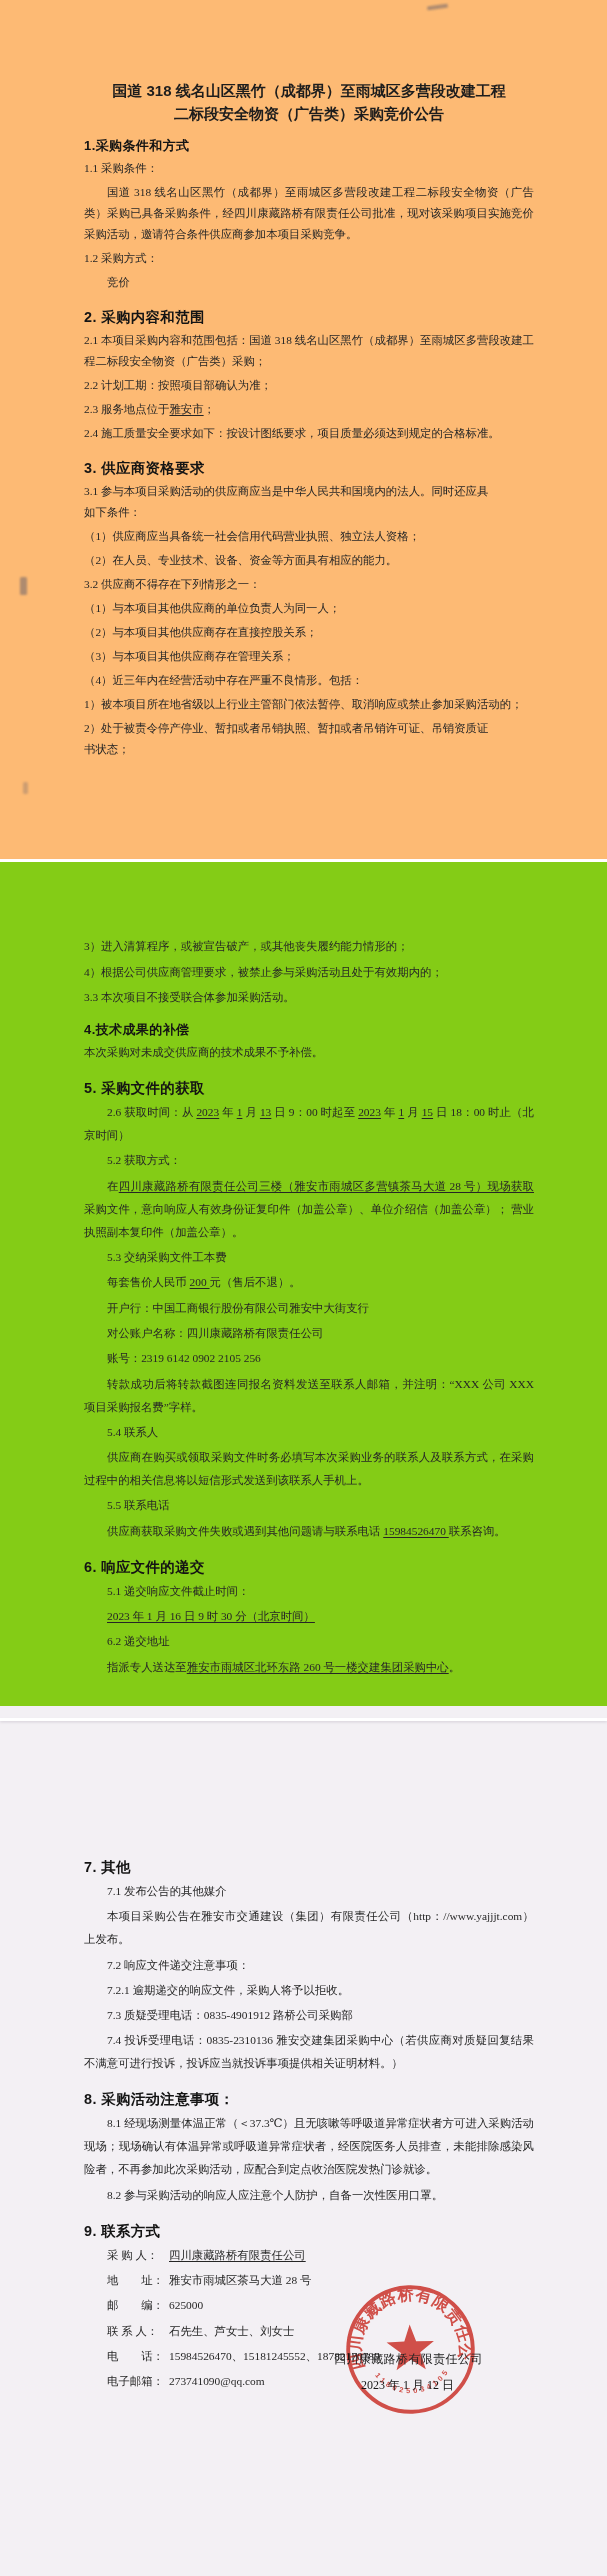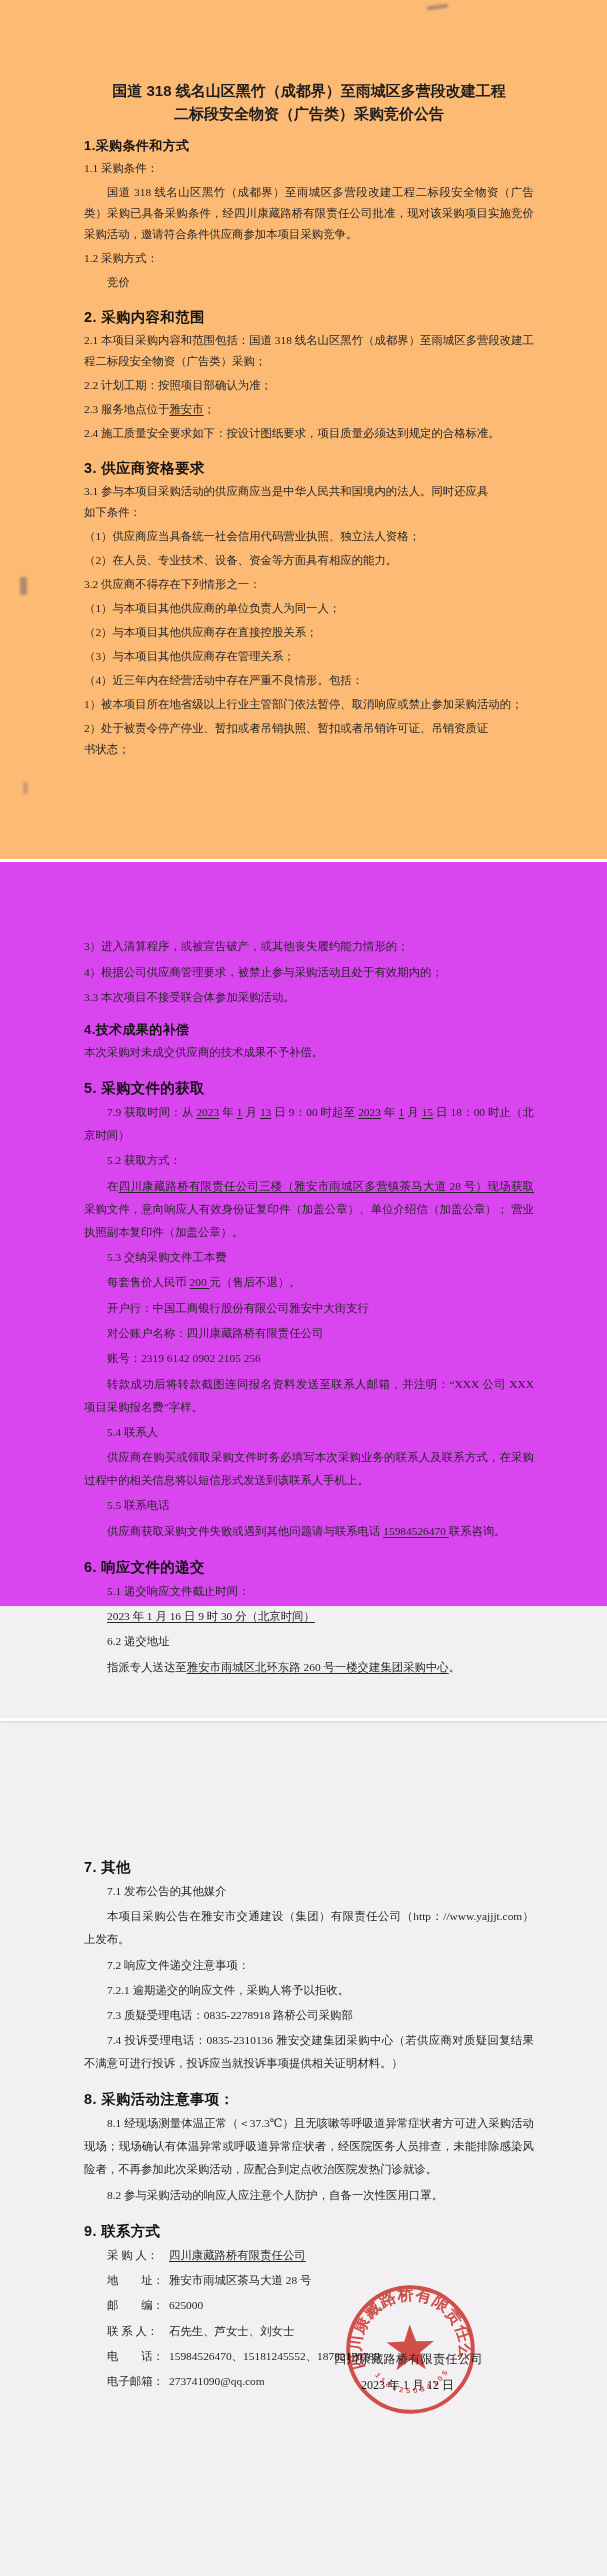--- a/index.html
+++ b/index.html
@@ -3,21 +3,21 @@
 <meta charset="utf-8">
 <style>
   html,body { margin:0; padding:0; background:#e8e6ea; }
   .scan {
     position:relative; width:607px; height:2576px; overflow:hidden;
     background:#f3f0f4; color:#262626;
     font-family:"Liberation Serif","DejaVu Serif",serif;
   }
   .page { position:absolute; left:0; width:607px; }
   #p1 { top:0;    height:859px; background:#fdba74; }
-  #p2 { top:862px; height:744px; background:#d946ef; }
+  #p2 { top:862px; height:844px; background:#84cc16; }
   #p3 { top:1721px; height:1058px; background:#f3f0f4;margin-top:48px; }
   .gap { position:absolute; left:0; width:607px; height:3px; background:#ffffff;
          box-shadow:0 -4.6px 7.6px -2.3px rgba(140,130,150,0.55), 0 1.5px 2.3px rgba(160,150,170,0.28); }
   #g1 { top:859px; } #g2 { top:1718px; }
 
   .content { margin:0 73px 0 84px; }
   #p1 .content { padding-top:79px; }
   #p2 .content { padding-top:71px; }
   #p3 .content { padding-top:74px; }
 
@@ -81,21 +81,21 @@
   <div class="gap" id="g1"></div>
 
   <div class="page" id="p2">
     <div class="content">
         <div class="b"><span>3）进入清算程序，或被宣告破产，或其他丧失履约能力情形的；</span></div>
         <div class="b"><span>4）根据公司供应商管理要求，被禁止参与采购活动且处于有效期内的；</span></div>
         <div class="b"><span>3.3 本次项目不接受联合体参加采购活动。</span></div>
         <div class="hs"><span>4.技术成果的补偿</span></div>
         <div class="b"><span>本次采购对未成交供应商的技术成果不予补偿。</span></div>
         <div class="hl"><span>5. 采购文件的获取</span></div>
-        <div class="b pi"><span>7.9 获取时间：从 </span><span class="u">2023</span><span> 年 </span><span class="u">1</span><span> 月 </span><span class="u">13</span><span> 日 9：00 时起至 </span><span class="u">2023</span><span> 年 </span><span class="u">1</span><span> 月 </span><span class="u">15</span><span> 日 18：00 时止（北京时间）</span></div>
+        <div class="b pi"><span>2.6 获取时间：从 </span><span class="u">2023</span><span> 年 </span><span class="u">1</span><span> 月 </span><span class="u">13</span><span> 日 9：00 时起至 </span><span class="u">2023</span><span> 年 </span><span class="u">1</span><span> 月 </span><span class="u">15</span><span> 日 18：00 时止（北京时间）</span></div>
         <div class="b pi"><span>5.2 获取方式：</span></div>
         <div class="b pi"><span>在</span><span class="u">四川康藏路桥有限责任公司三楼（雅安市雨城区多营镇茶马大道 28 号）现场获取</span><span>采购文件，意向响应人有效身份证复印件（加盖公章）、单位介绍信（加盖公章）； 营业执照副本复印件（加盖公章）。</span></div>
         <div class="b pi"><span>5.3 交纳采购文件工本费</span></div>
         <div class="b pi"><span>每套售价人民币 </span><span class="u">200 </span><span>元（售后不退）。</span></div>
         <div class="b pi"><span>开户行：中国工商银行股份有限公司雅安中大街支行</span></div>
         <div class="b pi"><span>对公账户名称：四川康藏路桥有限责任公司</span></div>
         <div class="b pi"><span>账号：2319 6142 0902 2105 256</span></div>
         <div class="b pi"><span>转款成功后将转款截图连同报名资料发送至联系人邮箱，并注明：“XXX 公司 XXX 项目采购报名费”字样。</span></div>
         <div class="b pi"><span>5.4 联系人</span></div>
         <div class="b pi"><span>供应商在购买或领取采购文件时务必填写本次采购业务的联系人及联系方式，在采购过程中的相关信息将以短信形式发送到该联系人手机上。</span></div>
@@ -110,21 +110,21 @@
   </div>
   <div class="gap" id="g2"></div>
 
   <div class="page" id="p3">
     <div class="content">
         <div class="hl"><span>7. 其他</span></div>
         <div class="b pi"><span>7.1 发布公告的其他媒介</span></div>
         <div class="b pi"><span>本项目采购公告在雅安市交通建设（集团）有限责任公司（http：//www.yajjjt.com）上发布。</span></div>
         <div class="b pi"><span>7.2 响应文件递交注意事项：</span></div>
         <div class="b pi"><span>7.2.1 逾期递交的响应文件，采购人将予以拒收。</span></div>
-        <div class="b pi"><span>7.3 质疑受理电话：0835-2278918 路桥公司采购部</span></div>
+        <div class="b pi"><span>7.3 质疑受理电话：0835-4901912 路桥公司采购部</span></div>
         <div class="b pi"><span>7.4 投诉受理电话：0835-2310136 雅安交建集团采购中心（若供应商对质疑回复结果不满意可进行投诉，投诉应当就投诉事项提供相关证明材料。）</span></div>
         <div class="hl"><span>8. 采购活动注意事项：</span></div>
         <div class="b pi"><span>8.1 经现场测量体温正常（＜37.3℃）且无咳嗽等呼吸道异常症状者方可进入采购活动现场；现场确认有体温异常或呼吸道异常症状者，经医院医务人员排查，未能排除感染风险者，不再参加此次采购活动，应配合到定点收治医院发热门诊就诊。</span></div>
         <div class="b pi"><span>8.2 参与采购活动的响应人应注意个人防护，自备一次性医用口罩。</span></div>
         <div class="hl"><span>9. 联系方式</span></div>
         <div class="b c"><span class="lbl">采 购 人：</span><span class="val-u">四川康藏路桥有限责任公司</span></div>
         <div class="b c"><span class="lbl">地　　址：</span><span class="val">雅安市雨城区茶马大道 28 号</span></div>
         <div class="b c"><span class="lbl">邮　　编：</span><span class="val">625000</span></div>
         <div class="b c"><span class="lbl">联 系 人：</span><span class="val">石先生、芦女士、刘女士</span></div>
         <div class="b c"><span class="lbl">电　　话：</span><span class="val">15984526470、15181245552、18782170789</span></div>

